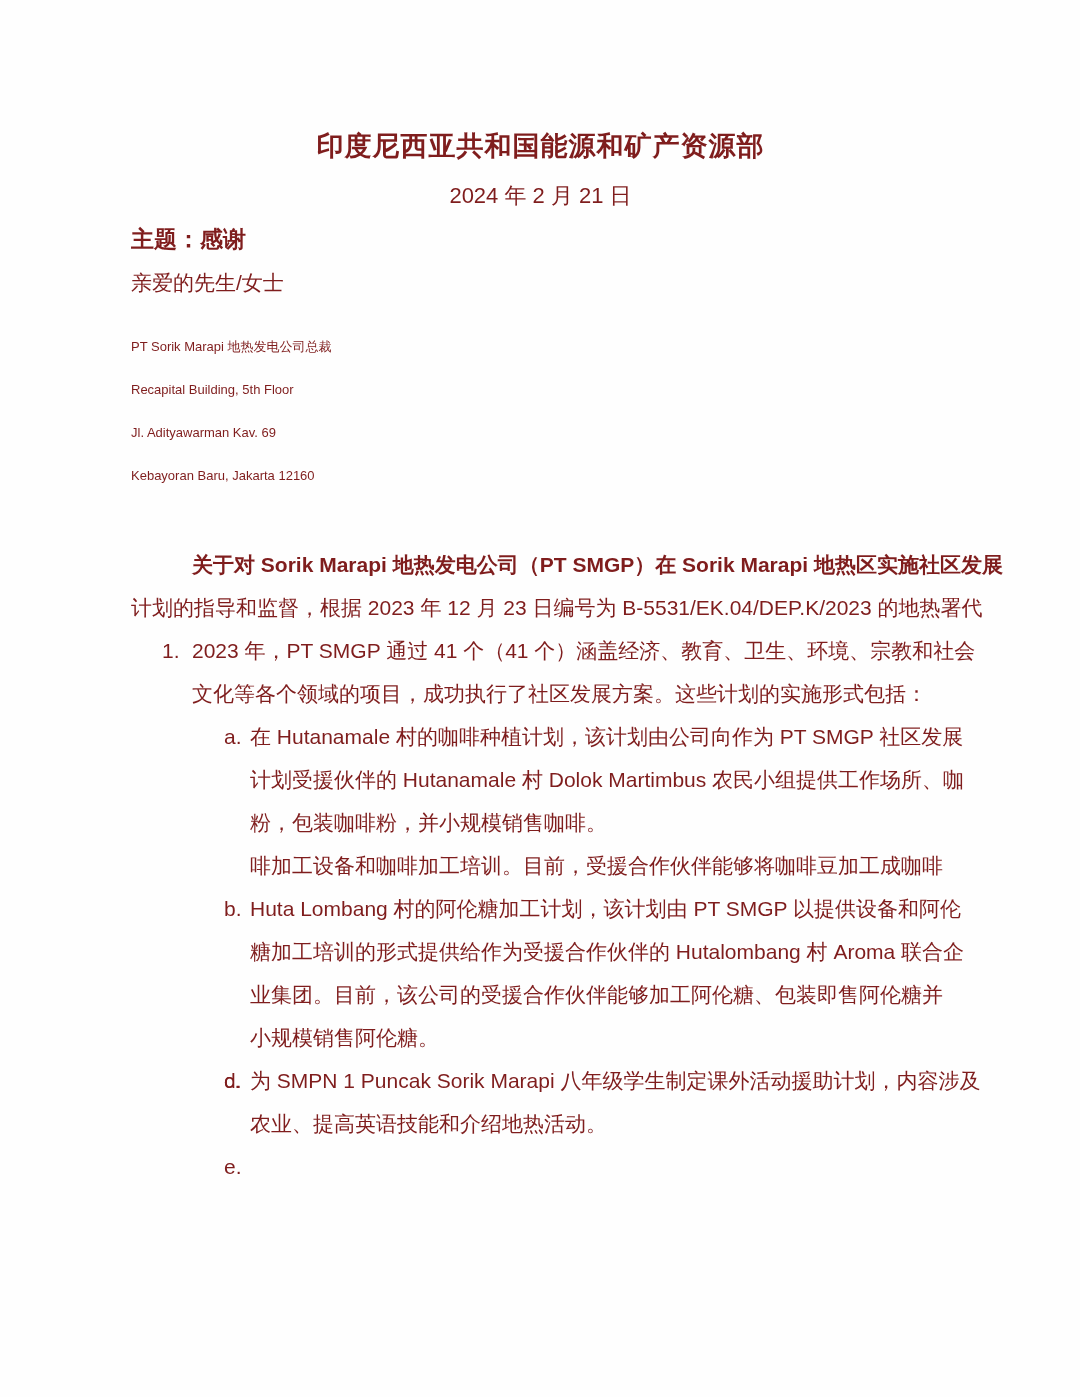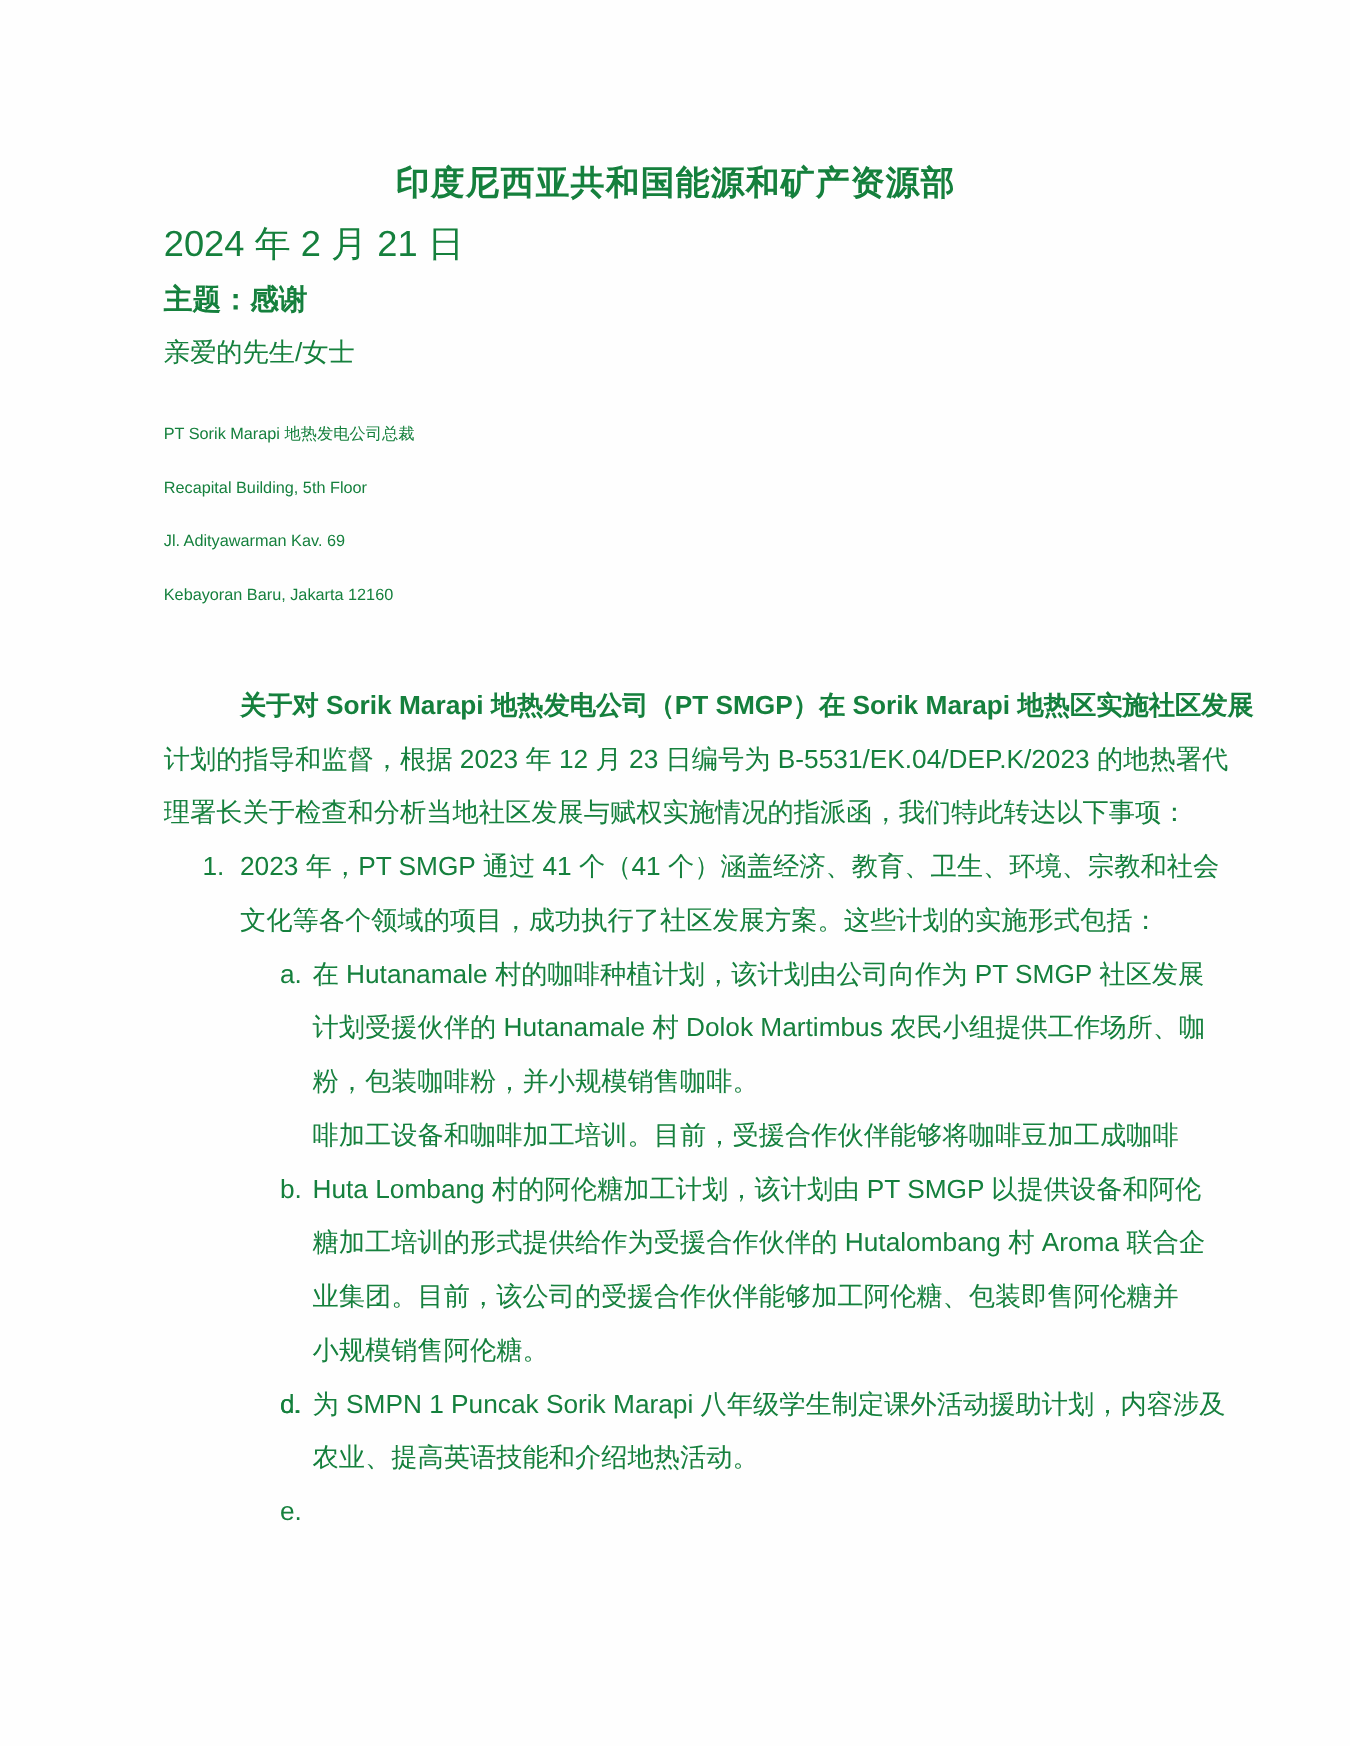--- a/index.html
+++ b/index.html
@@ -5,21 +5,21 @@
   html, body {
     margin: 0;
     padding: 0;
     background: #ffffff;
   }
   .page {
     position: relative;
     width: 1080px;
     height: 1397px;
     background: #fefefe;
-    color: #15803d;
+    color: #7f1d1d;
     font-family: "Liberation Sans", "DejaVu Sans", sans-serif;
     overflow: hidden;
   }
   .content {
     position: absolute;
     left: 131px;
     width: 819px;
     top: 0;
   }
   .title {
@@ -32,22 +32,22 @@
     font-weight: 700;
     line-height: 40px;
     letter-spacing: 1px;
     margin: 0;
   }
   .date {
     position: absolute;
     top: 176px;
     left: 0;
     width: 100%;
-    text-align: left;
-    font-size: 29px;
+    text-align: center;
+    font-size: 22px;
     line-height: 40px;
   }
   .subject {
     position: absolute;
     top: 218px;
     left: 0;
     font-size: 23px;
     line-height: 43px;
     white-space: nowrap;
     font-weight: bold;
@@ -119,21 +119,20 @@
       <div class="ln">Recapital Building, 5th Floor</div>
       <div class="ln">Jl. Adityawarman Kav. 69</div>
       <div class="ln">Kebayoran Baru, Jakarta 12160</div>
     </div>
 
     <div class="body-text">
 
       <div class="intro">
         <div class="ln first">关于对 Sorik Marapi 地热发电公司（PT SMGP）在 Sorik Marapi 地热区实施社区发展</div>
         <div class="ln">计划的指导和监督，根据 2023 年 12 月 23 日编号为 B-5531/EK.04/DEP.K/2023 的地热署代</div>
-        <div class="ln">理署长关于检查和分析当地社区发展与赋权实施情况的指派函，我们特此转达以下事项：</div>
       </div>
 
       <div class="item lvl1">
         <span class="marker">1.</span>
         <div class="ln">2023 年，PT SMGP 通过 41 个（41 个）涵盖经济、教育、卫生、环境、宗教和社会</div>
         <div class="ln">文化等各个领域的项目，成功执行了社区发展方案。这些计划的实施形式包括：</div>
       </div>
 
       <div class="item lvl2">
         <span class="marker">a.</span>

